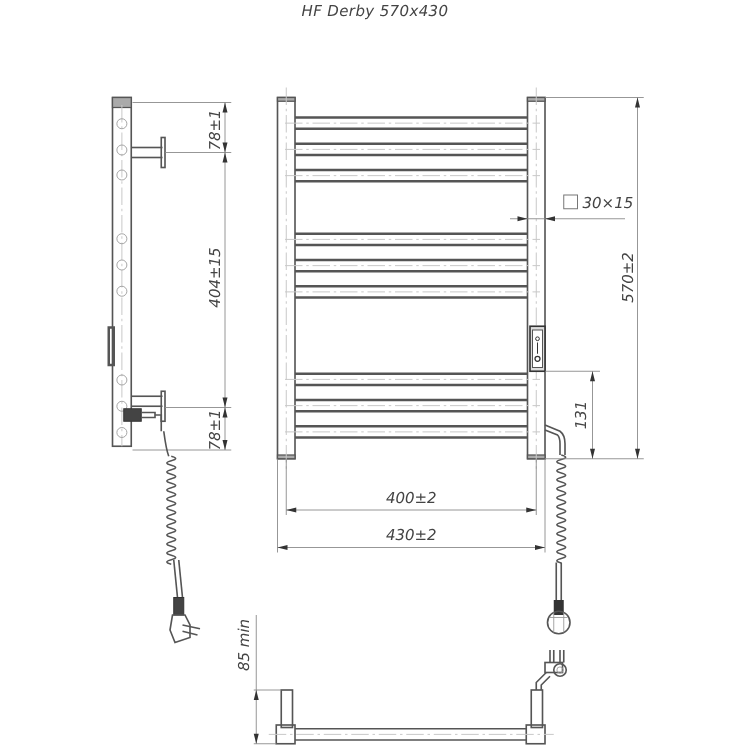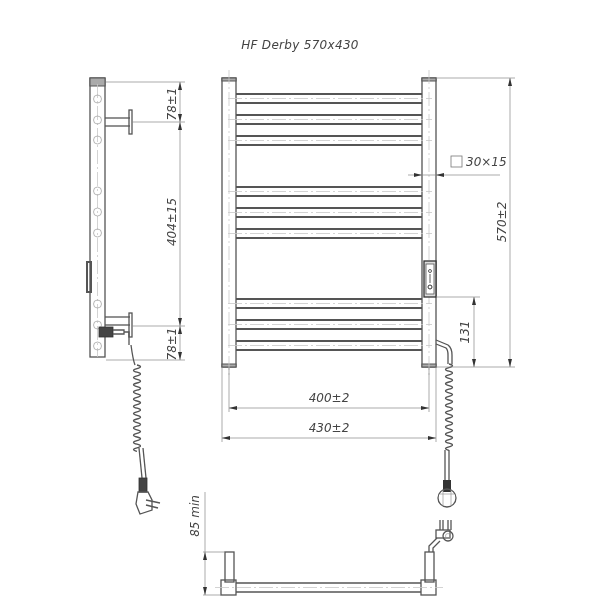--- a/index.html
+++ b/index.html
@@ -1,18 +1,18 @@
 <!DOCTYPE html>
 <html><head>
 <meta charset="utf-8">
 <style>
   html, body { margin: 0; padding: 0; background: #ffffff; }
   body { width: 600px; height: 600px; overflow: hidden; position: relative; font-family: "DejaVu Sans", sans-serif; }
   svg { position: absolute; left: 0; top: 0; }
-  .title { position: absolute; left: 0; top: 0; width: 600px; text-align: center; font-size: 12px; font-style: italic; color: #444; letter-spacing: 0.3px; line-height: 18px; font-family: "DejaVu Sans", sans-serif; margin-top: 36px; }
+  .title { position: absolute; left: 0; top: 0; width: 600px; text-align: center; font-size: 12px; font-style: italic; color: #444; letter-spacing: 0.3px; line-height: 18px; font-family: "DejaVu Sans", sans-serif; }
   .dimtxt { font-family: "DejaVu Sans", sans-serif; font-style: italic; font-size: 12px; fill: #444; }
   .outline { stroke: #555; stroke-width: 1.3; fill: none; }
   .thick { stroke: #555; stroke-width: 2; fill: none; }
   .thin { stroke: #999; stroke-width: 0.7; fill: none; }
   .center { stroke: #c8c8c8; stroke-width: 0.8; fill: none; stroke-dasharray: 14 3 2 3; }
   .dim { stroke: #888; stroke-width: 0.7; fill: none; }
   .arrow { fill: #333; }
   .capfill { fill: #aaa; stroke: #555; stroke-width: 1; }
 </style>
 </head>

